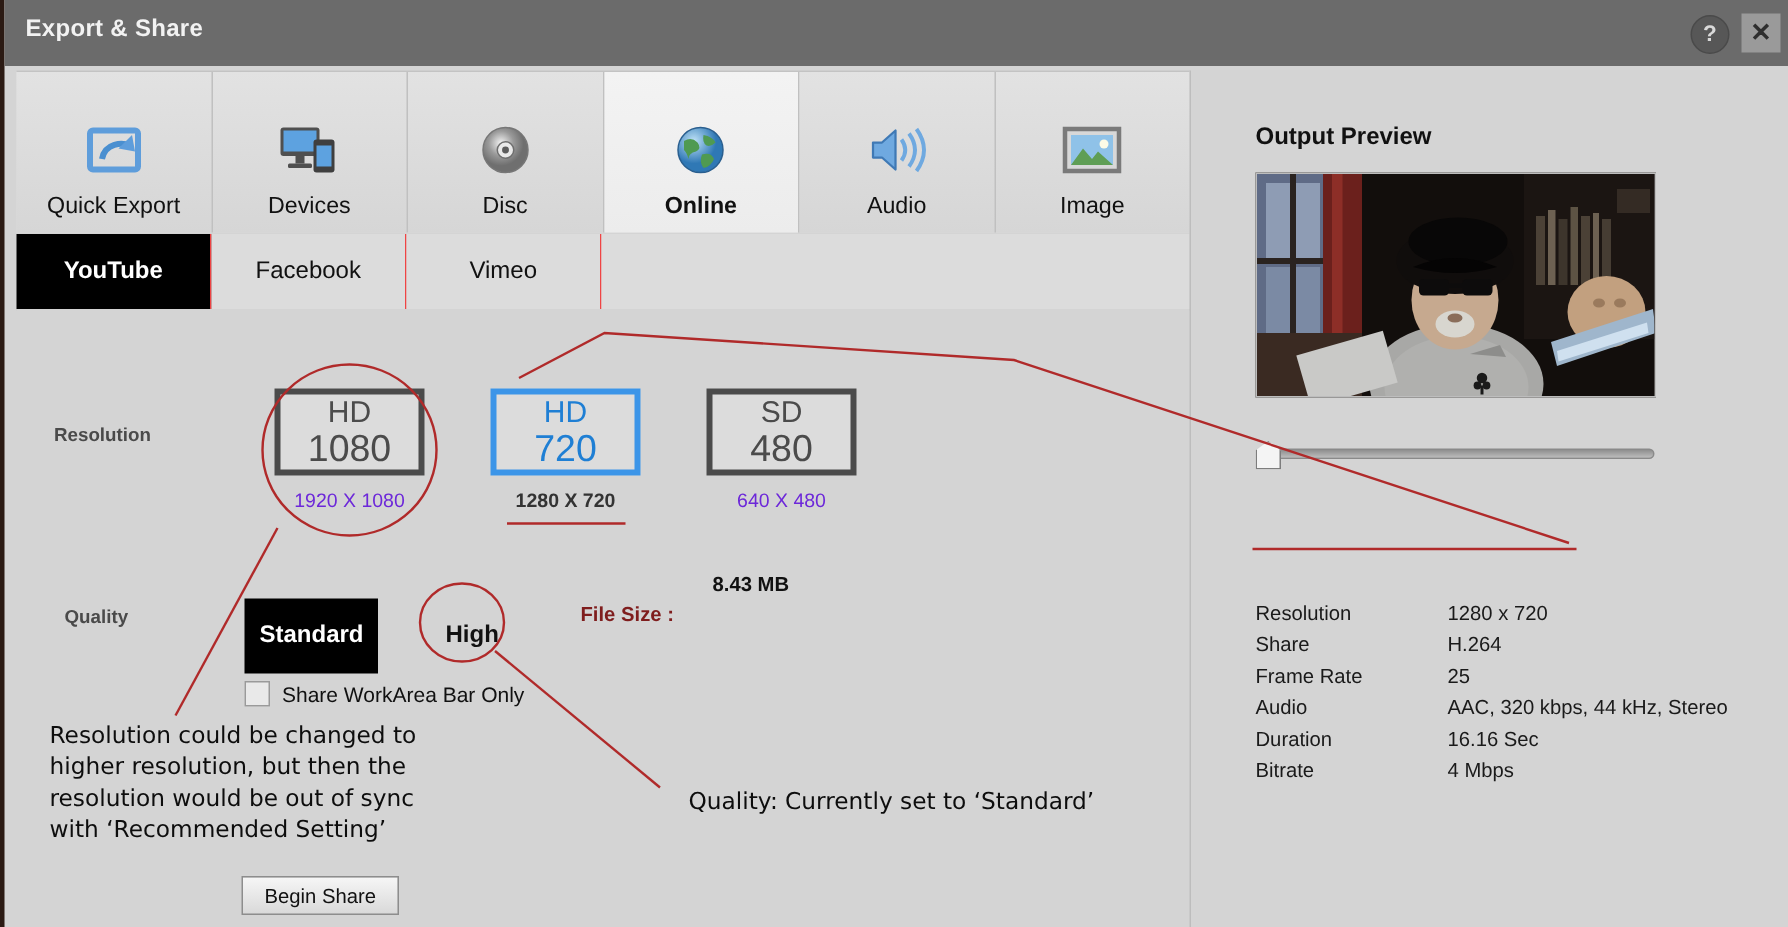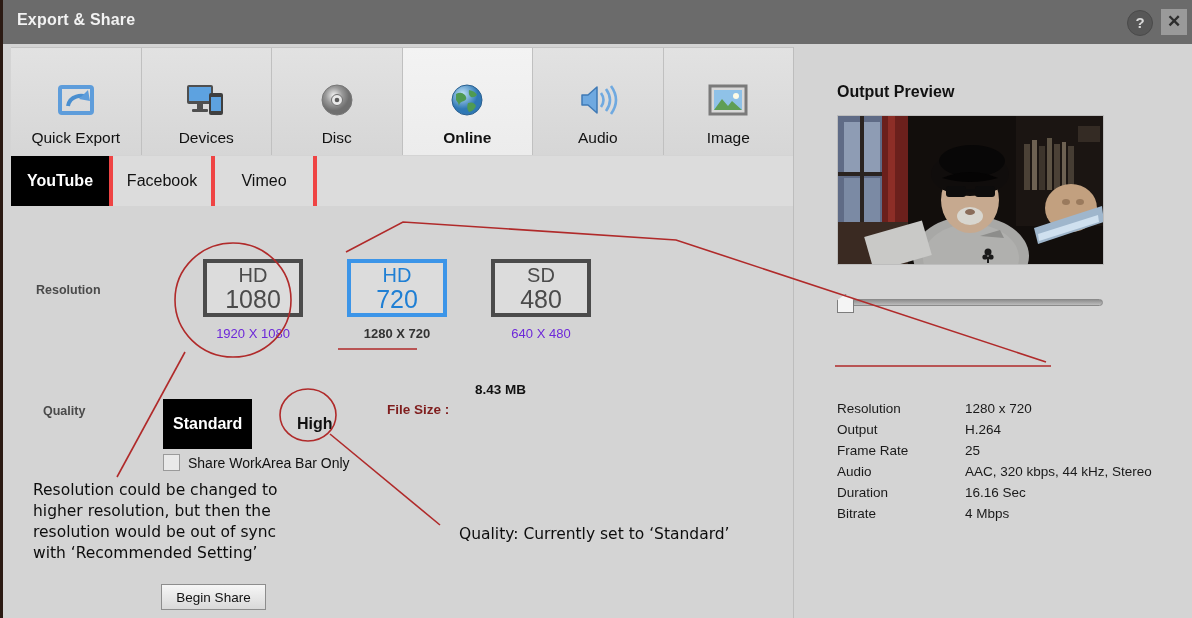--- a/index.html
+++ b/index.html
@@ -103,24 +103,24 @@
   
   .tabstrip {
     position: absolute;
     left: 8px; top: 156px;
     width: 782px; height: 50px;
     background: #d9d9d9;
     display: flex;
     border-bottom: 1px solid #bdbdbd;
   }
   .tab {
-    width: 102px;
+    width: 130px;
     height: 50px;
     box-sizing: border-box;
-    border-right: 4px solid #ef4444;
+    border-right: 1px solid #ef4444;
     display: flex; align-items: center; justify-content: center;
     font-size: 16px;
     color: #111;
     cursor: pointer;
     background: #dcdcdc;
   }
   .tab.sel {
     background: #000;
     color: #fff;
     font-weight: bold;
@@ -139,21 +139,21 @@
   }
   .row-label {
     position: absolute;
     font-size: 12.5px;
     font-weight: bold;
     color: #4a4a4a;
   }
   #res-label { left: 33px; top: 283px; }
   #qual-label { left: 40px; top: 404px; }
 
-  .res-item { position: absolute; text-align: center; margin-left: 20px; }
+  .res-item { position: absolute; text-align: center; }
   .res-box {
     width: 100px; height: 58px;
     box-sizing: border-box;
     border: 4px solid #4b4b4b;
     background: #dcdcdc;
     color: #4b4b4b;
     display: flex;
     flex-direction: column;
     align-items: center;
     justify-content: center;
@@ -517,21 +517,21 @@
     </div>
 
 
     <table class="rs-table">
       <tbody>
           <tr>
         <td class="rs-k">Resolution</td>
         <td>1280 x 720</td>
       </tr>
       <tr>
-        <td class="rs-k">Output</td>
+        <td class="rs-k">Share</td>
         <td>H.264</td>
       </tr>
       <tr>
         <td class="rs-k">Frame Rate</td>
         <td>25</td>
       </tr>
       <tr>
         <td class="rs-k">Audio</td>
         <td>AAC, 320 kbps, 44 kHz, Stereo</td>
       </tr>

